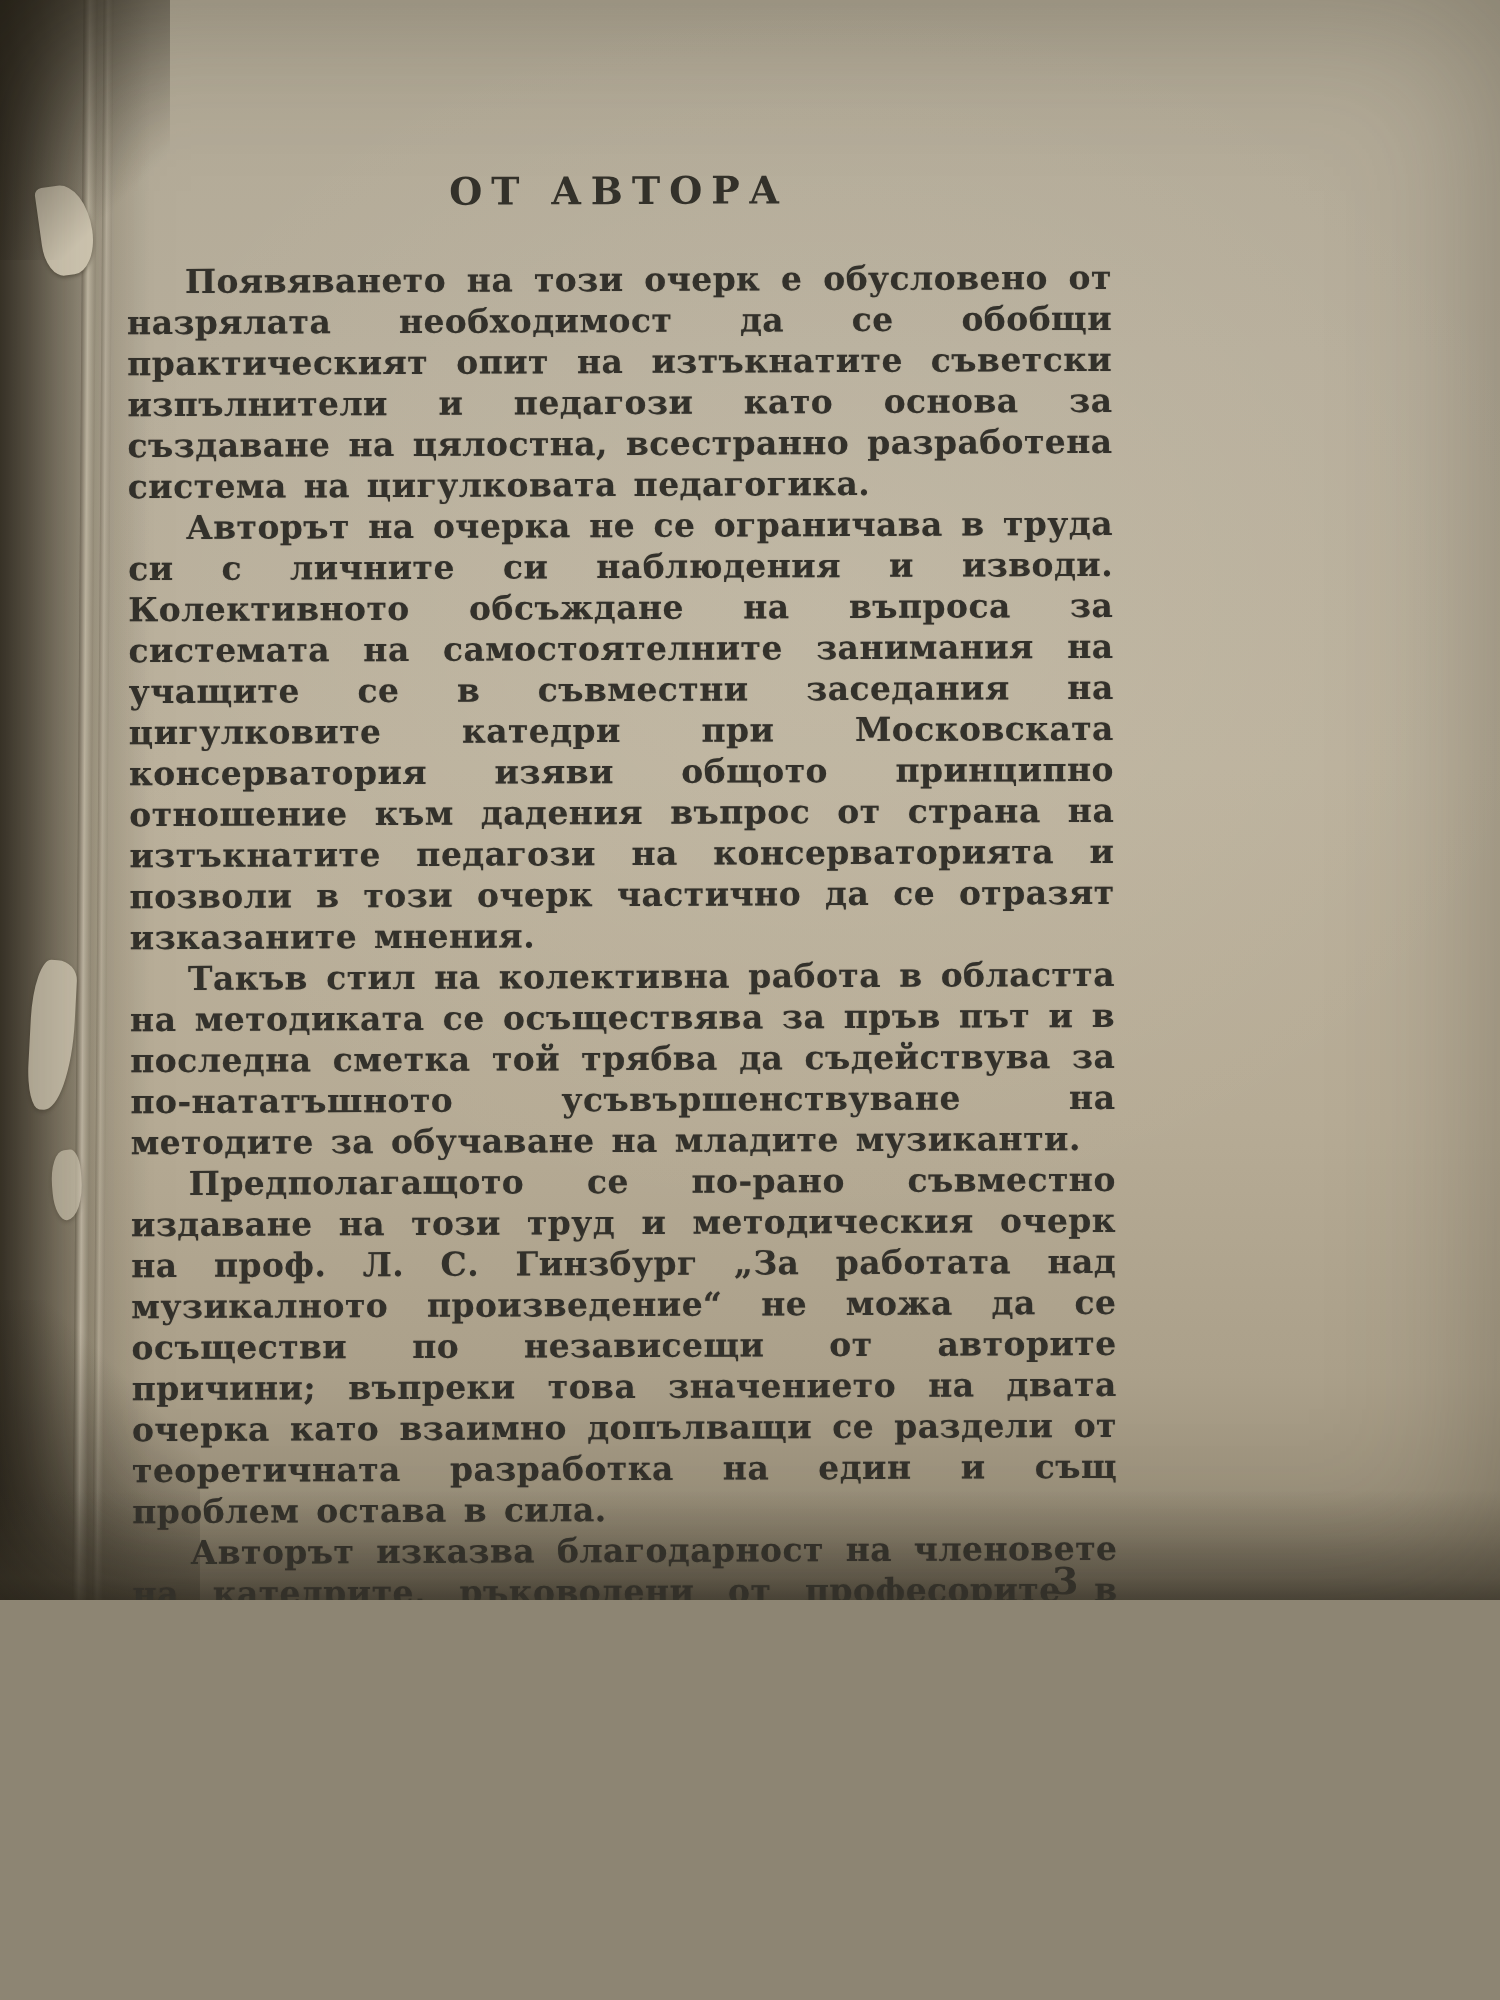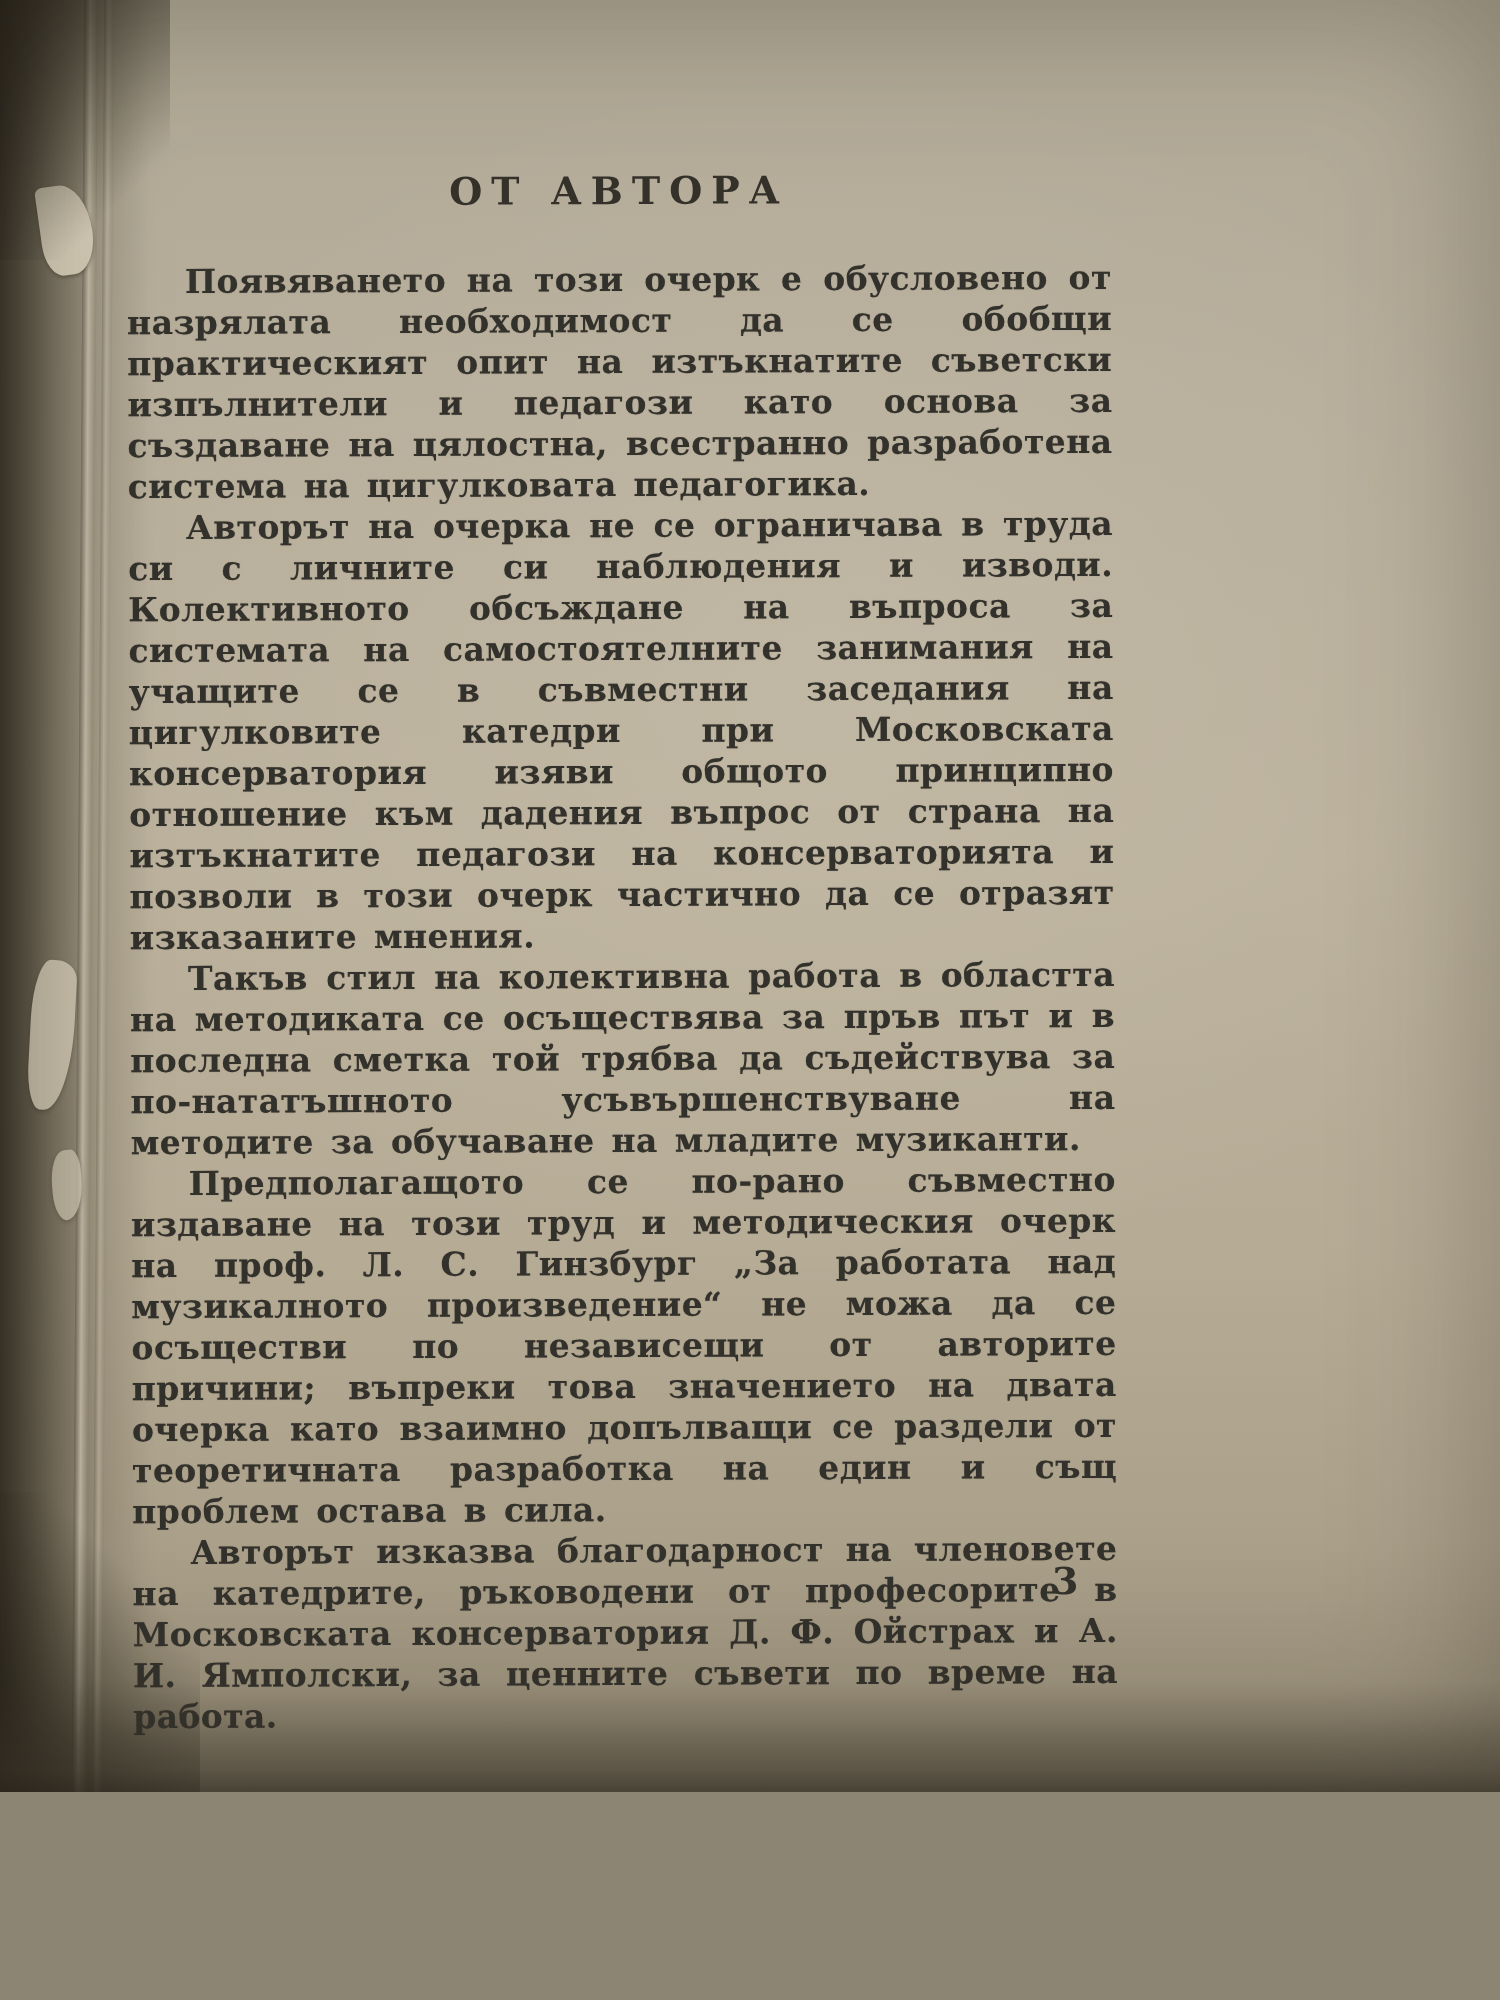--- a/index.html
+++ b/index.html
@@ -3,21 +3,21 @@
 <meta charset="utf-8">
 <style>
   html, body {
     margin: 0;
     padding: 0;
     background: #8d8573;
   }
   .photo {
     position: relative;
     width: 1500px;
-    height: 1792px;
+    height: 1600px;
     overflow: hidden;
     background:
       radial-gradient(ellipse 1100px 900px at 55% 38%, rgba(255,252,238,0.10), rgba(0,0,0,0) 70%),
       linear-gradient(180deg, #b1a996 0%, #b7ae9b 22%, #bbb19c 48%, #b6ab95 70%, #aba08a 86%, #968c77 96%, #7e7666 100%);
     font-family: "DejaVu Serif", "Liberation Serif", serif;
   }
   
   .vignette {
     position: absolute; inset: 0;
     box-shadow: inset 0 0 160px rgba(56,50,38,0.38);

